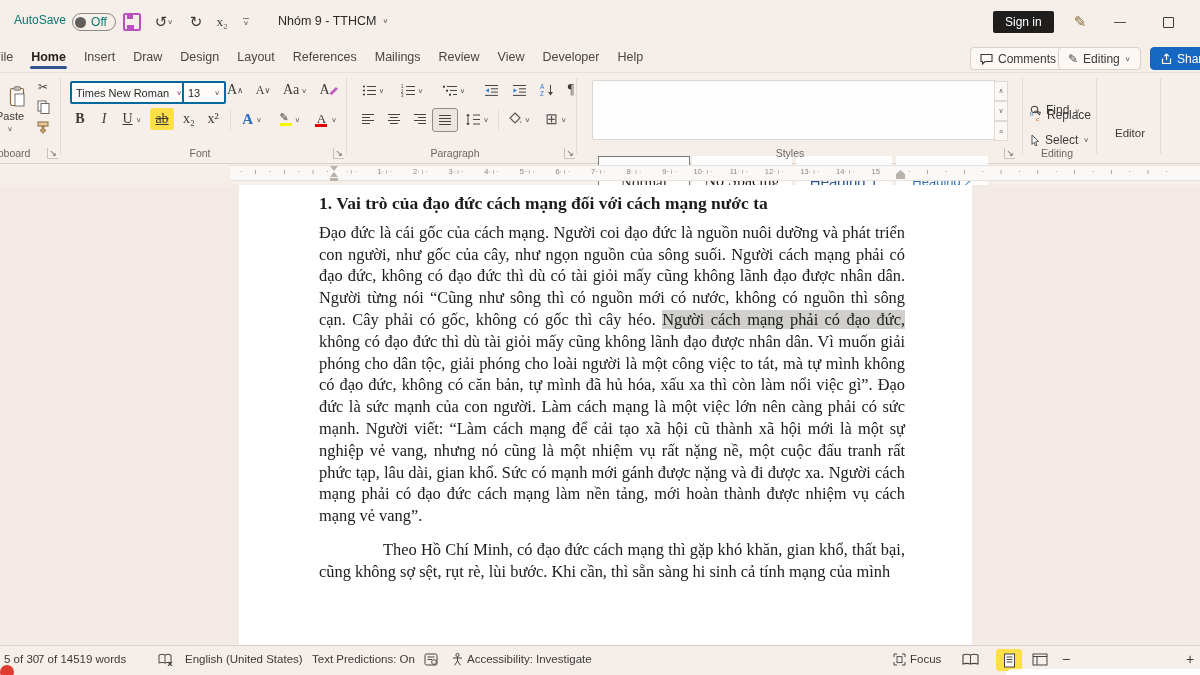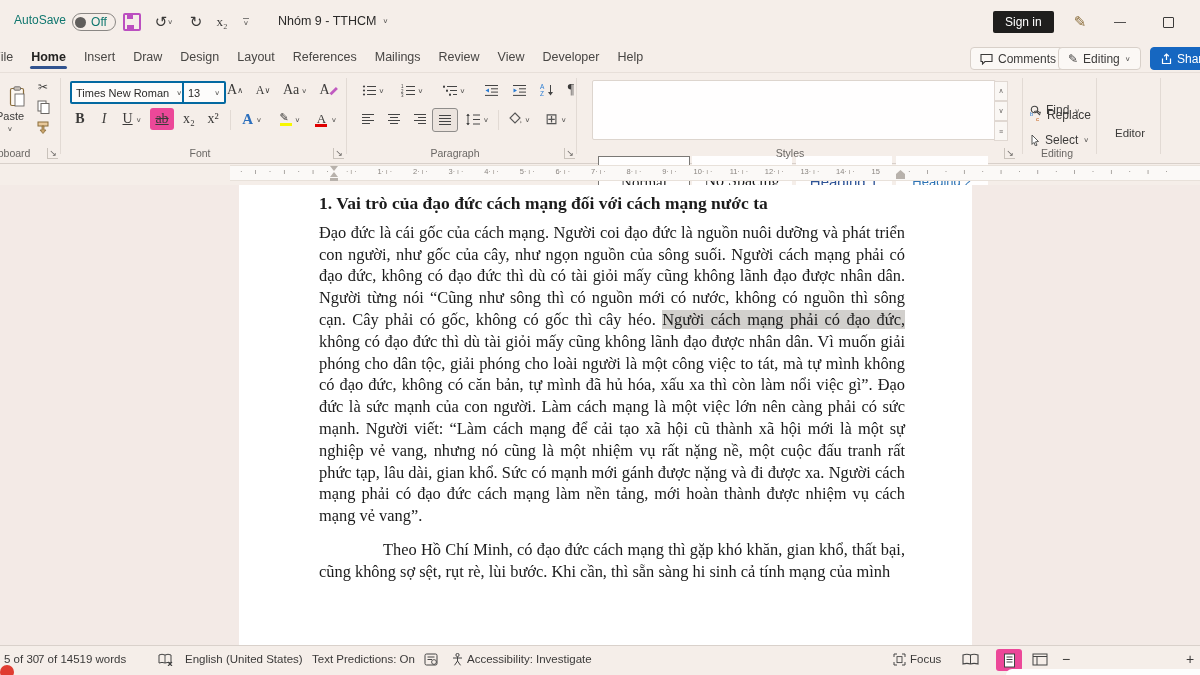--- a/index.html
+++ b/index.html
@@ -30,21 +30,21 @@
   .topact{position:absolute;top:3px;height:21px;display:flex;align-items:center;gap:5px;border:1px solid #d8d0c9;border-radius:4px;background:#fbf8f5;padding:0 9px;font-size:12px;color:#3b3a39;}
   .share{background:#1667c1;border-color:#1667c1;color:#fff;border-radius:4px 0 0 4px;}
   
   .ribbon{position:absolute;left:0;top:72px;width:1200px;height:91px;border-bottom:1px solid #d8d0ca;}
   .vsep{position:absolute;top:6px;height:76px;width:1px;background:#e2dad4;}
   .grplabel{position:absolute;font-size:10.5px;color:#6a6764;text-align:center;}
   .launcher{position:absolute;font-size:9px;color:#6a6764;border:1px solid #c9c2bb;border-width:0 0 1px 1px;width:10px;height:10px;display:flex;align-items:center;justify-content:center;}
   .btn{position:absolute;display:flex;align-items:center;justify-content:center;border-radius:3px;color:#3b3a39;}
   .combo{position:absolute;background:#fdfcfb;border:2px solid #0369a1;border-radius:2px;font-size:11px;display:flex;align-items:center;justify-content:space-between;padding:0 4px;color:#2b2a29;}
   .glyph{font-family:"Liberation Serif",serif;font-size:14px;}
-  .active-gray{background:#ec4899;text-decoration:underline;}
+  .active-gray{background:#fde047;text-decoration:underline;}
   .selbox{border:1px solid #8f8d8b;background:#ece4de;}
   .colorbar{position:absolute;left:2px;bottom:1px;width:12px;height:3px;}
   svg{display:block;}
   .stylecell{position:absolute;top:84px;height:50px;display:flex;align-items:center;justify-content:center;background:#fffefe;}
   .sgbtn{width:12px;height:18px;display:flex;align-items:center;justify-content:center;font-size:7px;color:#6a6764;border:1px solid #e0d8d2;background:#faf7f4;}
   
   .rulerband{position:absolute;left:0;top:163px;width:1200px;height:22px;}
   .rulerstrip{position:absolute;left:230px;top:2px;width:970px;height:14px;background:#fbf9f7;border:1px solid #e8e1da;border-width:1px 0;}
   .rticks{position:absolute;top:4px;font-size:7.5px;color:#8a8580;white-space:nowrap;}
   .rcell{display:inline-flex;width:35.6px;justify-content:space-between;align-items:center;}

